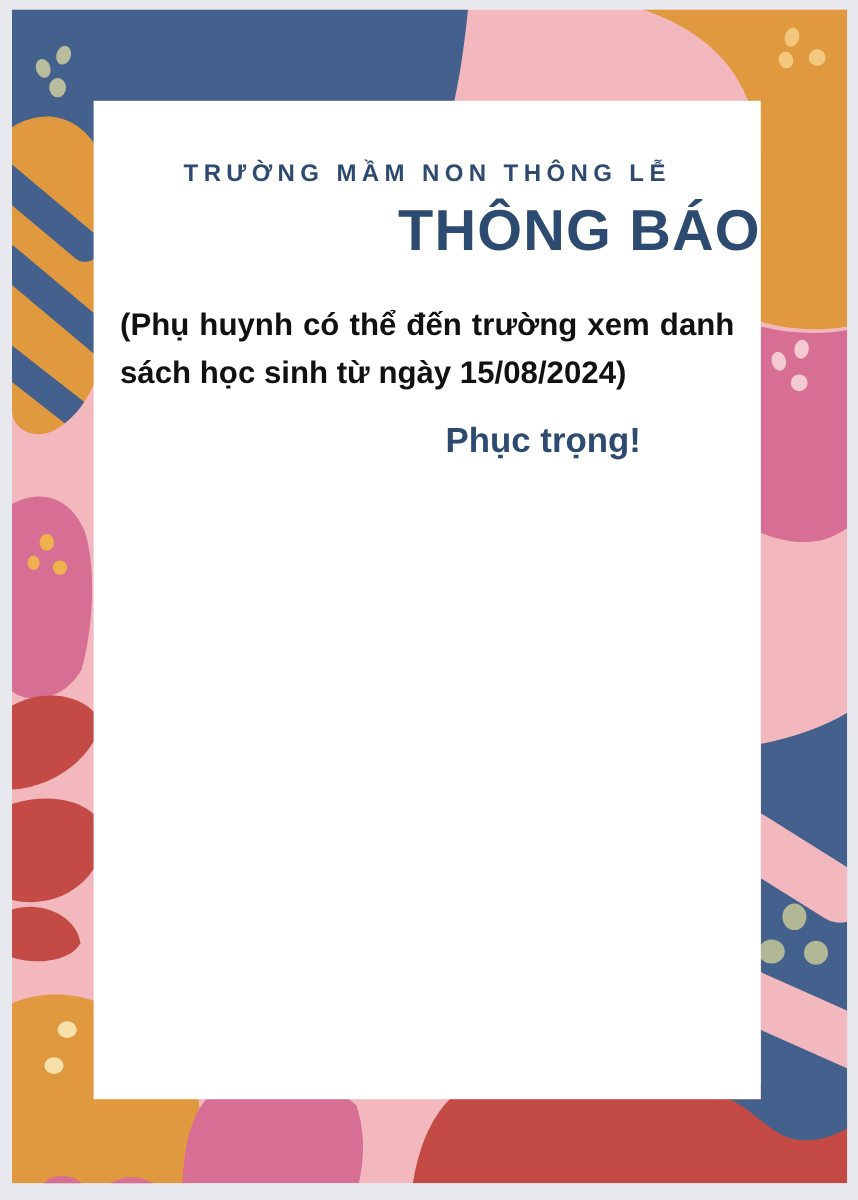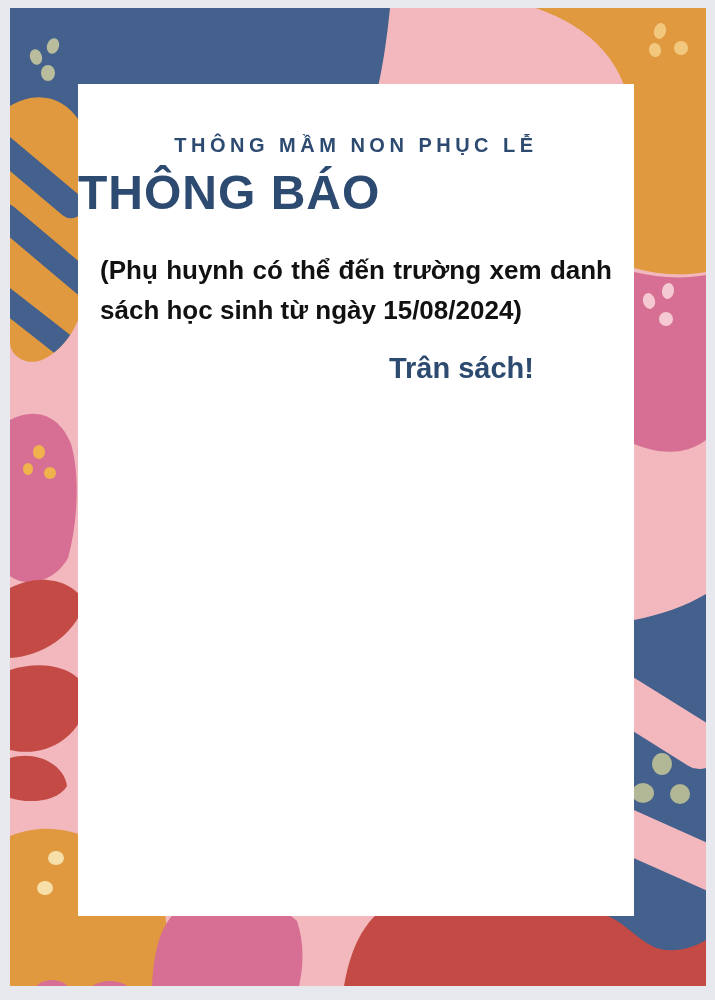--- a/index.html
+++ b/index.html
@@ -21,21 +21,21 @@
   .card{
     position:absolute;left:78px;top:84px;width:556px;height:832px;
     background:var(--card-white);box-sizing:border-box;
   }
   .school-name{
     margin-top:50px;text-align:center;
     font-size:20px;font-weight:700;letter-spacing:4.5px;
     color:var(--heading-blue);
   }
   .poster-title{
-    margin-top:8px;text-align:left;
+    margin-top:8px;text-align:right;
     font-size:48px;font-weight:700;letter-spacing:1px;
     color:var(--heading-blue);
   }
   .body-text{
     margin:30px 22px 0 22px;
     font-size:26px;line-height:40px;font-weight:700;
     color:var(--body-text);
   }
   .body-text p{margin:0;text-align:justify;}
   .heart{
@@ -139,23 +139,23 @@
         <g style="fill:var(--dot-sage)">
           <ellipse cx="662" cy="764" rx="10" ry="11"></ellipse>
           <ellipse cx="643" cy="793" rx="11" ry="10"></ellipse>
           <ellipse cx="680" cy="794" rx="10" ry="10"></ellipse>
         </g>
       </g>
     </g>
   </svg>
 
   <div class="card">
-    <div class="school-name">THÔNG MẦM NON PHỤC LỄ</div>
+    <div class="school-name">TRƯỜNG MẦM NON THÔNG LỄ</div>
     <div class="poster-title">THÔNG BÁO</div>
 
     <div class="body-text">
       <p><span>(Phụ huynh có thể đến trường xem danh sách học sinh từ ngày 15/08/2024)</span></p>
     </div>
 
-    <div class="signoff">Trân sách!</div>
+    <div class="signoff">Phục trọng!</div>
   </div>
 
 </div>
 
 </body></html>

